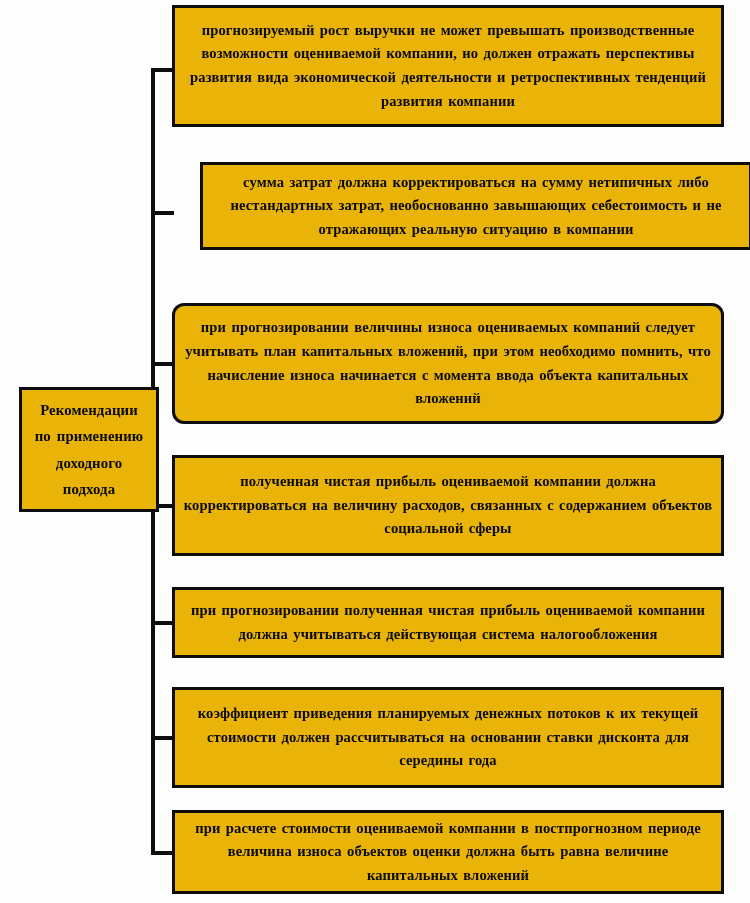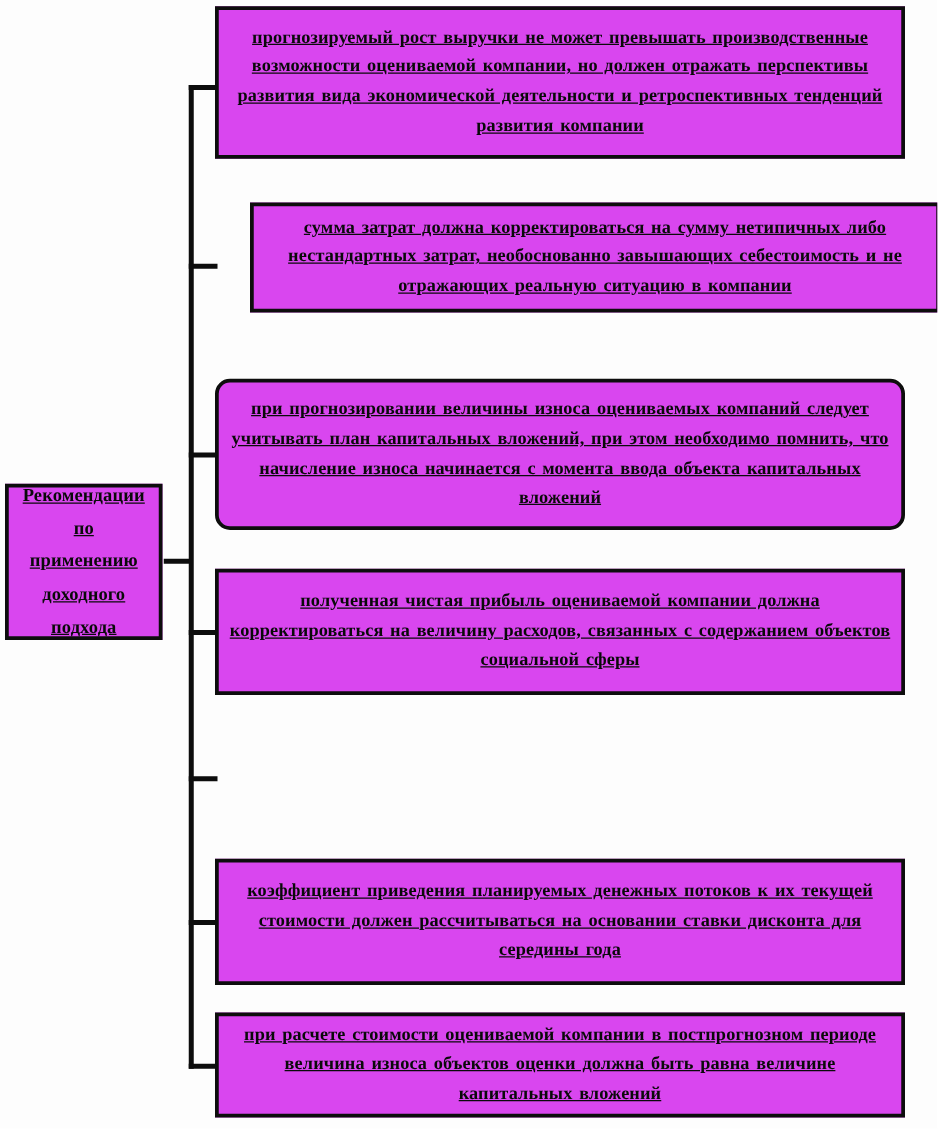--- a/index.html
+++ b/index.html
@@ -12,44 +12,43 @@
     width: 750px;
     height: 903px;
     background: #fdfdfd;
     font-family: "Liberation Serif", "DejaVu Serif", serif;
     overflow: hidden;
   }
   .node {
     position: absolute;
     box-sizing: border-box;
     border: 3px solid #0d0d0d;
-    background: #d946ef;
+    background: #eab308;
     display: flex;
     align-items: center;
     justify-content: center;
     text-align: center;
     font-weight: bold;
     color: #0a0a0a;
-    text-decoration: underline;
   }
   .node .txt {
     display: block;
     width: 100%;
     padding: 0 8px;
     font-size: 14.6px;
     line-height: 1.62;
     letter-spacing: 0.1px;
     word-spacing: 1.6px;
     font-weight: bold;
   }
   
   #root-node {
-    left: 4px;
+    left: 19px;
     top: 387px;
-    width: 126px;
+    width: 140px;
     height: 125px;
   }
   #root-node .txt {
     font-size: 14.8px;
     line-height: 1.78;
     word-spacing: 2.2px;
   }
   
   .leaf { left: 172px; width: 552px; }
   #leaf-0 { top: 5px;   height: 122px; }
@@ -100,20 +99,23 @@
   </div>
   <div class="node leaf" id="leaf-1">
     <span class="txt">сумма затрат должна корректироваться на сумму нетипичных либо нестандартных затрат, необоснованно завышающих себестоимость и не отражающих реальную ситуацию в компании</span>
   </div>
   <div class="node leaf" id="leaf-2">
     <span class="txt">при прогнозировании величины износа оцениваемых компаний следует учитывать план капитальных вложений, при этом необходимо помнить, что начисление износа начинается с момента ввода объекта капитальных вложений</span>
   </div>
   <div class="node leaf" id="leaf-3">
     <span class="txt">полученная чистая прибыль оцениваемой компании должна корректироваться на величину расходов, связанных с содержанием объектов социальной сферы</span>
   </div>
+  <div class="node leaf" id="leaf-4">
+    <span class="txt">при прогнозировании полученная чистая прибыль оцениваемой компании должна учитываться действующая система налогообложения</span>
+  </div>
   <div class="node leaf" id="leaf-5">
     <span class="txt">коэффициент приведения планируемых денежных потоков к их текущей стоимости должен рассчитываться на основании ставки дисконта для середины года</span>
   </div>
   <div class="node leaf" id="leaf-6">
     <span class="txt">при расчете стоимости оцениваемой компании в постпрогнозном периоде величина износа объектов оценки должна быть равна величине капитальных вложений</span>
   </div>
 
 </div>
 
 </body></html>

